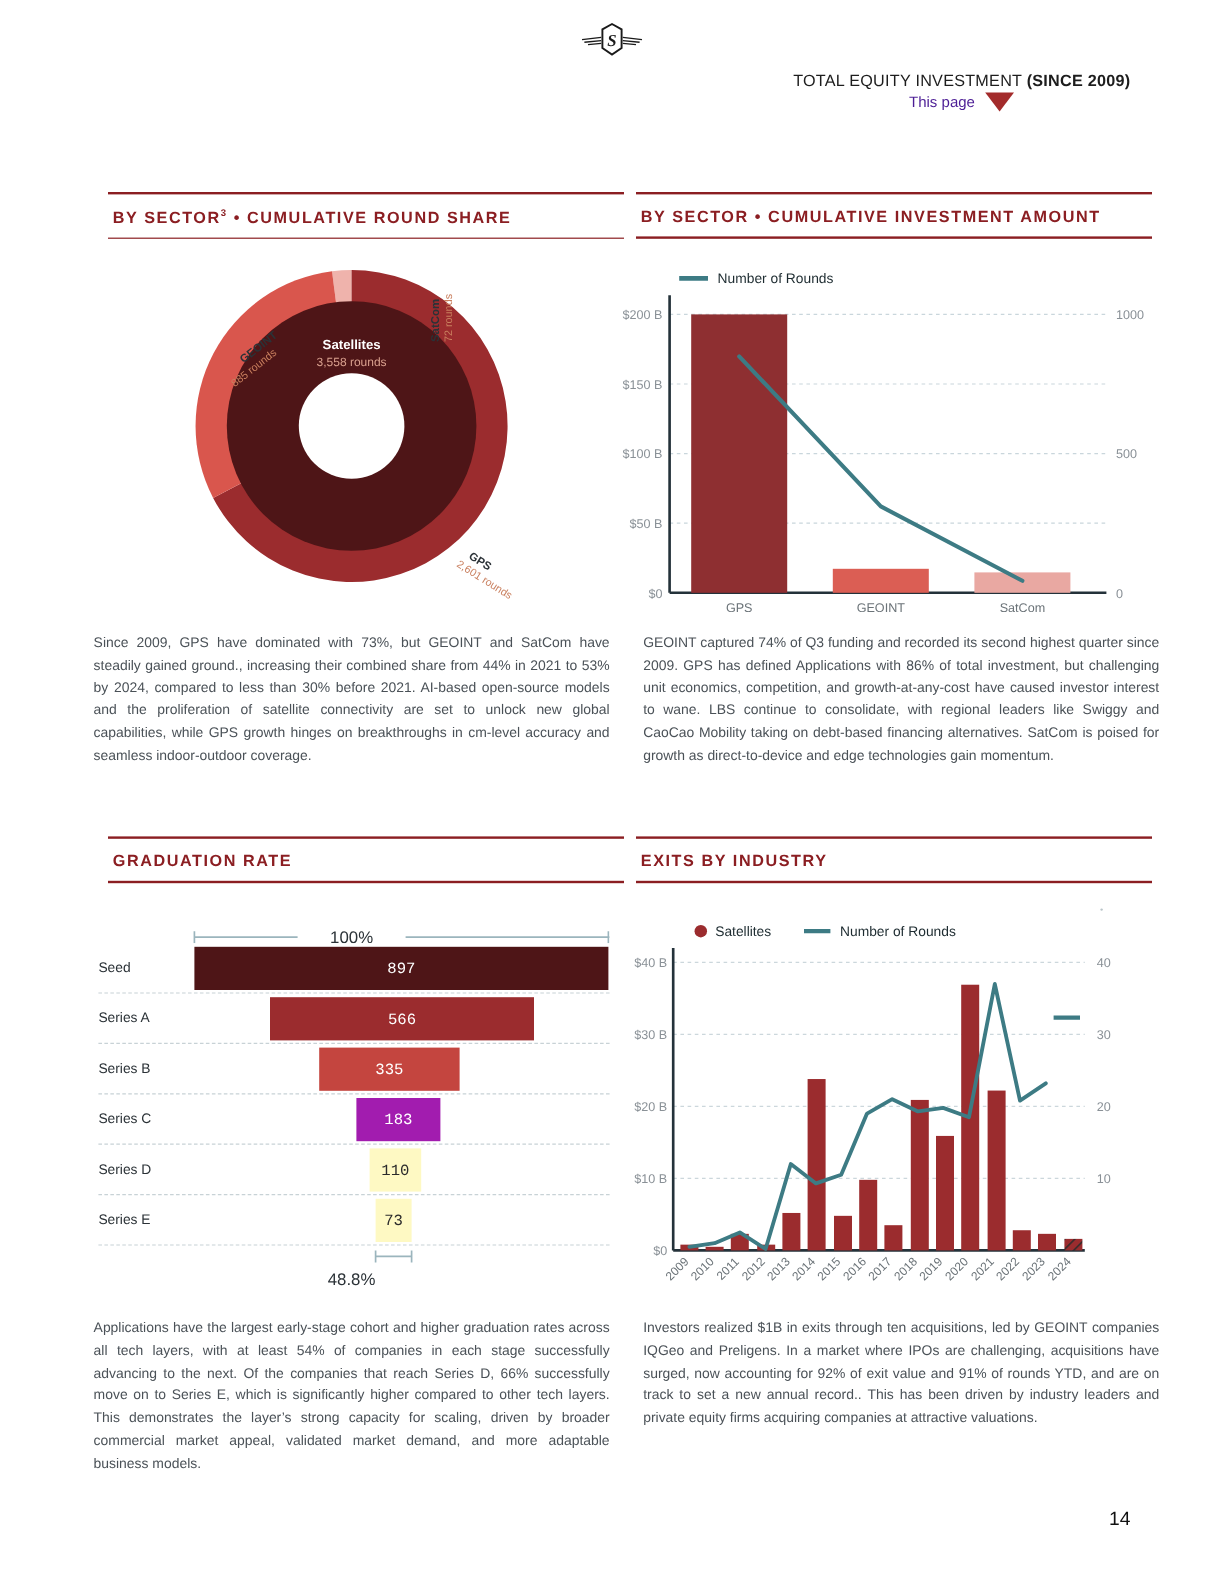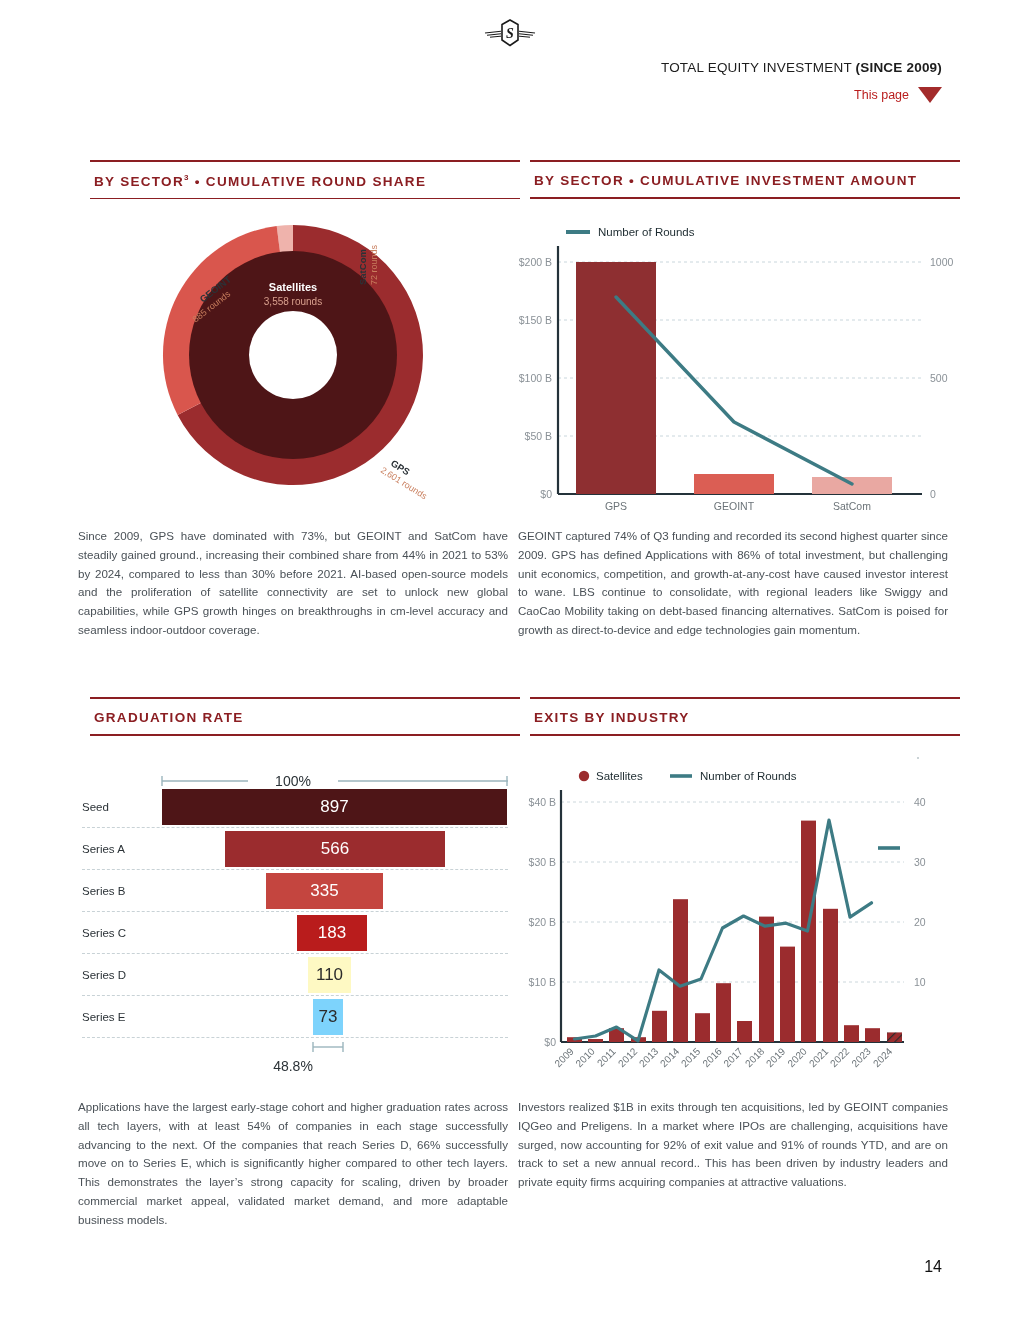--- a/index.html
+++ b/index.html
@@ -23,22 +23,22 @@
   .header .kicker {
     font-size:13.5px; letter-spacing:.2px; color:#1d1d1d;
     font-family:"Liberation Sans", sans-serif; font-weight:400;
   }
   .header .kicker b { font-weight:700; }
   .header .bignum {
     font-size:49px; font-weight:700; color:#A32B2B; line-height:1.08;
     letter-spacing:-1px; margin-top:4px;
   }
   .header .thispage {
-    font-size:12.5px; color:#b91c1c; margin-top:12px;
-    display:flex; align-items:center; justify-content:flex-end; gap:9px;
+    font-size:12.5px; color:#4c1d95; margin-top:2px;
+    display:flex; align-items:center; justify-content:center; gap:9px;
   }
   .tri-down { width:0;height:0;border-left:12px solid transparent;
               border-right:12px solid transparent;border-top:16px solid #A32B2B; }
 
   
   .panel { position:absolute; width:430px;margin-left:12px; }
   .panel.left  { left:78px; }
   .panel.right { left:518px; }
   .panel.row1  { top:160px; }
   .panel.row2  { top:697px; }
@@ -51,21 +51,21 @@
   .sec-title sup { font-size:8px; vertical-align:super; }
   .rule-bot { height:1.6px; background:#8B1E22; width:100%; }
 
   .para {
     font-size:11.6px; line-height:1.62; color:#4a5157;
     text-align:justify; font-family:"Liberation Sans", sans-serif;
   }
   .para.p-r1 { position:absolute; width:430px; top:527px; }
   .para.p-r2 { position:absolute; width:430px; top:1098px; }
   .p-left  { left:78px; }
-  .p-right { left:518px; }
+  .p-right { left:536px; }
 
   
   .donut-box { position:absolute; left:78px; top:205px; width:430px; height:300px; }
 
   
   .chartbox { position:absolute; }
 
   .axis-lbl { font-size:10.5px; fill:#6b7378; font-family:"Liberation Sans", sans-serif; }
   .tick-lbl { font-size:10.5px; fill:#8a9197; font-family:"Liberation Sans", sans-serif; }
   .legend-lbl { font-size:11.5px; fill:#1d2b30; font-family:"Liberation Sans", sans-serif; font-weight:400;}
@@ -73,21 +73,21 @@
   
   .funnel { position:absolute; left:78px; top:760px; width:430px; height:320px; }
   .f-row { position:relative; height:42px; }
   .f-label {
     position:absolute; left:4px; top:50%; transform:translateY(-50%);
     font-size:11.5px; color:#2b3237; font-family:"Liberation Sans", sans-serif;
   }
   .f-bar {
     position:absolute; top:3px; height:36px;
     display:flex; align-items:center; justify-content:center;
-    font-size:17px; font-family:Liberation Sans, sans-serif;
+    font-size:13px; font-family:Liberation Mono, monospace;
   }
   .f-dash { position:absolute; left:4px; right:0; bottom:0; border-bottom:1px dashed #c8d2d6; }
   .cap-100 { position:absolute; top:1055px; left:78px; width:430px; text-align:center;
              font-size:14px; color:#2b3237; }
   .page-num { position:absolute; right:78px; top:1258px; font-size:16px; color:#111; font-weight:400; }
 </style>
 </head>
 <body>
 
 <div class="page">
@@ -236,37 +236,37 @@
     <div class="f-row">
       <span class="f-label">Series B</span>
       <div class="f-bar" style="left:188px; width:117px; background:#C4453F; color:#fff;">
         <span>335</span>
       </div>
       <div class="f-dash"></div>
     </div>
 
     <div class="f-row">
       <span class="f-label">Series C</span>
-      <div class="f-bar" style="left:219px; width:70px; background:#b91c1c; color:#fff;">
+      <div class="f-bar" style="left:219px; width:70px; background:#a21caf; color:#fff;">
         <span>183</span>
       </div>
       <div class="f-dash"></div>
     </div>
 
     <div class="f-row">
       <span class="f-label">Series D</span>
       <div class="f-bar" style="left:230px; width:43px; background:#fef9c3; color:#2b2b2b;">
         <span>110</span>
       </div>
       <div class="f-dash"></div>
     </div>
 
     <div class="f-row">
       <span class="f-label">Series E</span>
-      <div class="f-bar" style="left:235px; width:30px; background:#7dd3fc; color:#2b2b2b;">
+      <div class="f-bar" style="left:235px; width:30px; background:#fef9c3; color:#2b2b2b;">
         <span>73</span>
       </div>
       <div class="f-dash"></div>
     </div>
   </div>
 
   <svg class="chartbox" style="left:78px; top:1038px;" width="430" height="20">
     <line x1="235" y1="4" x2="235" y2="14" stroke="#9bb5bd" stroke-width="1.4"></line>
     <line x1="235" y1="9" x2="265" y2="9" stroke="#9bb5bd" stroke-width="1.4"></line>
     <line x1="265" y1="4" x2="265" y2="14" stroke="#9bb5bd" stroke-width="1.4"></line>

